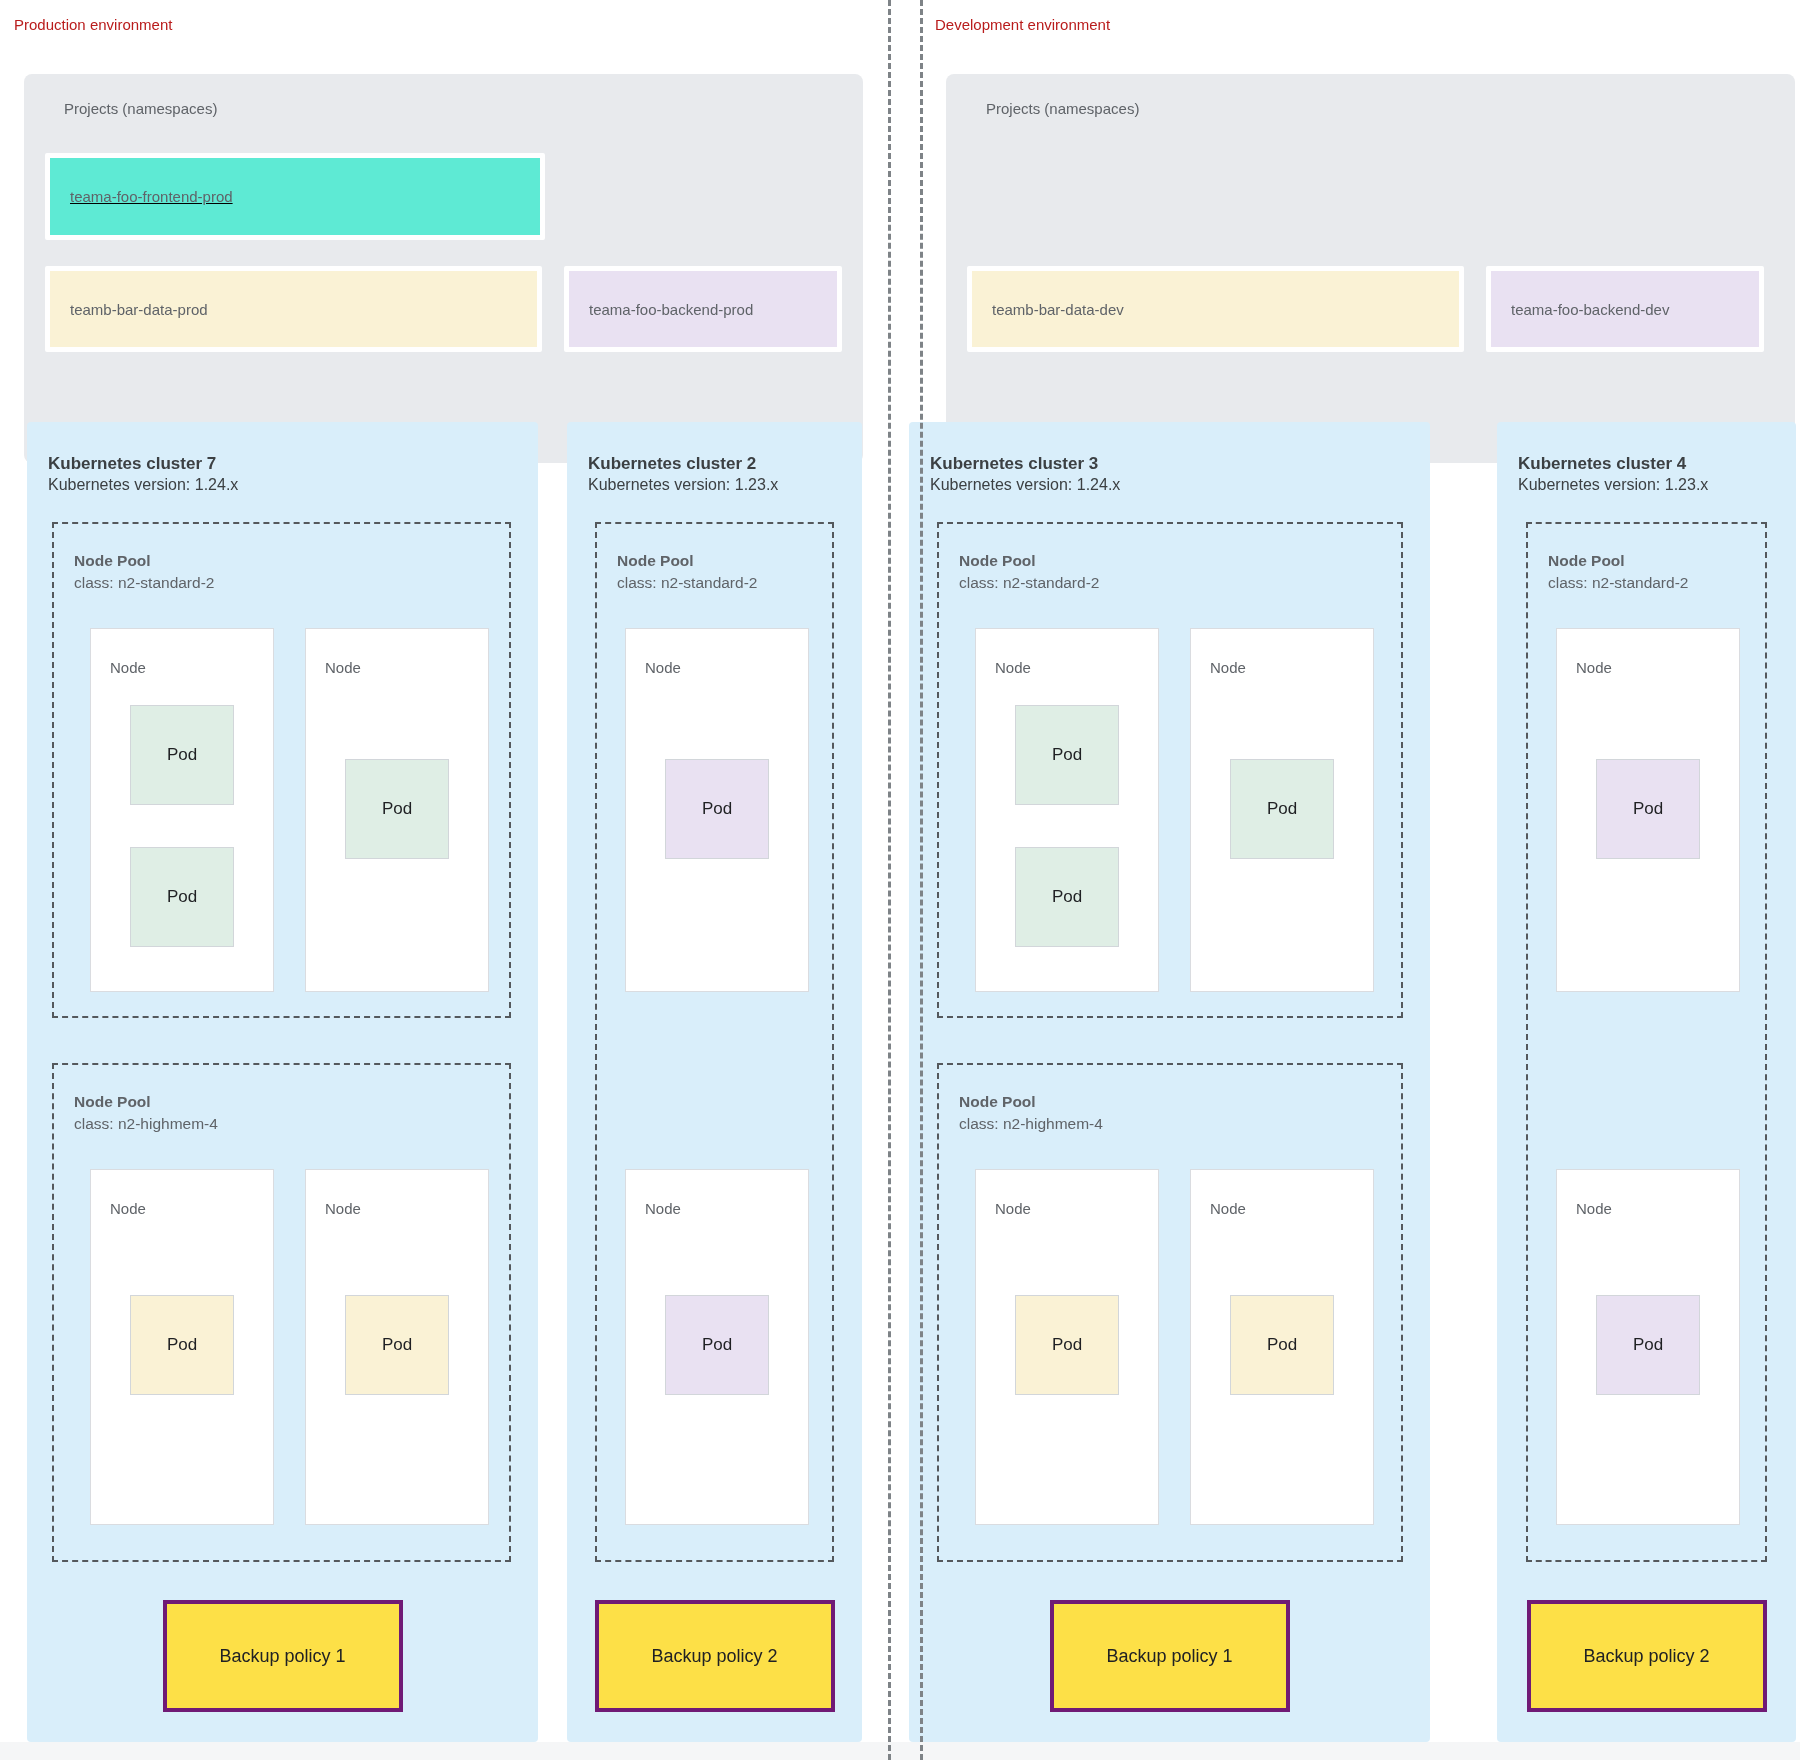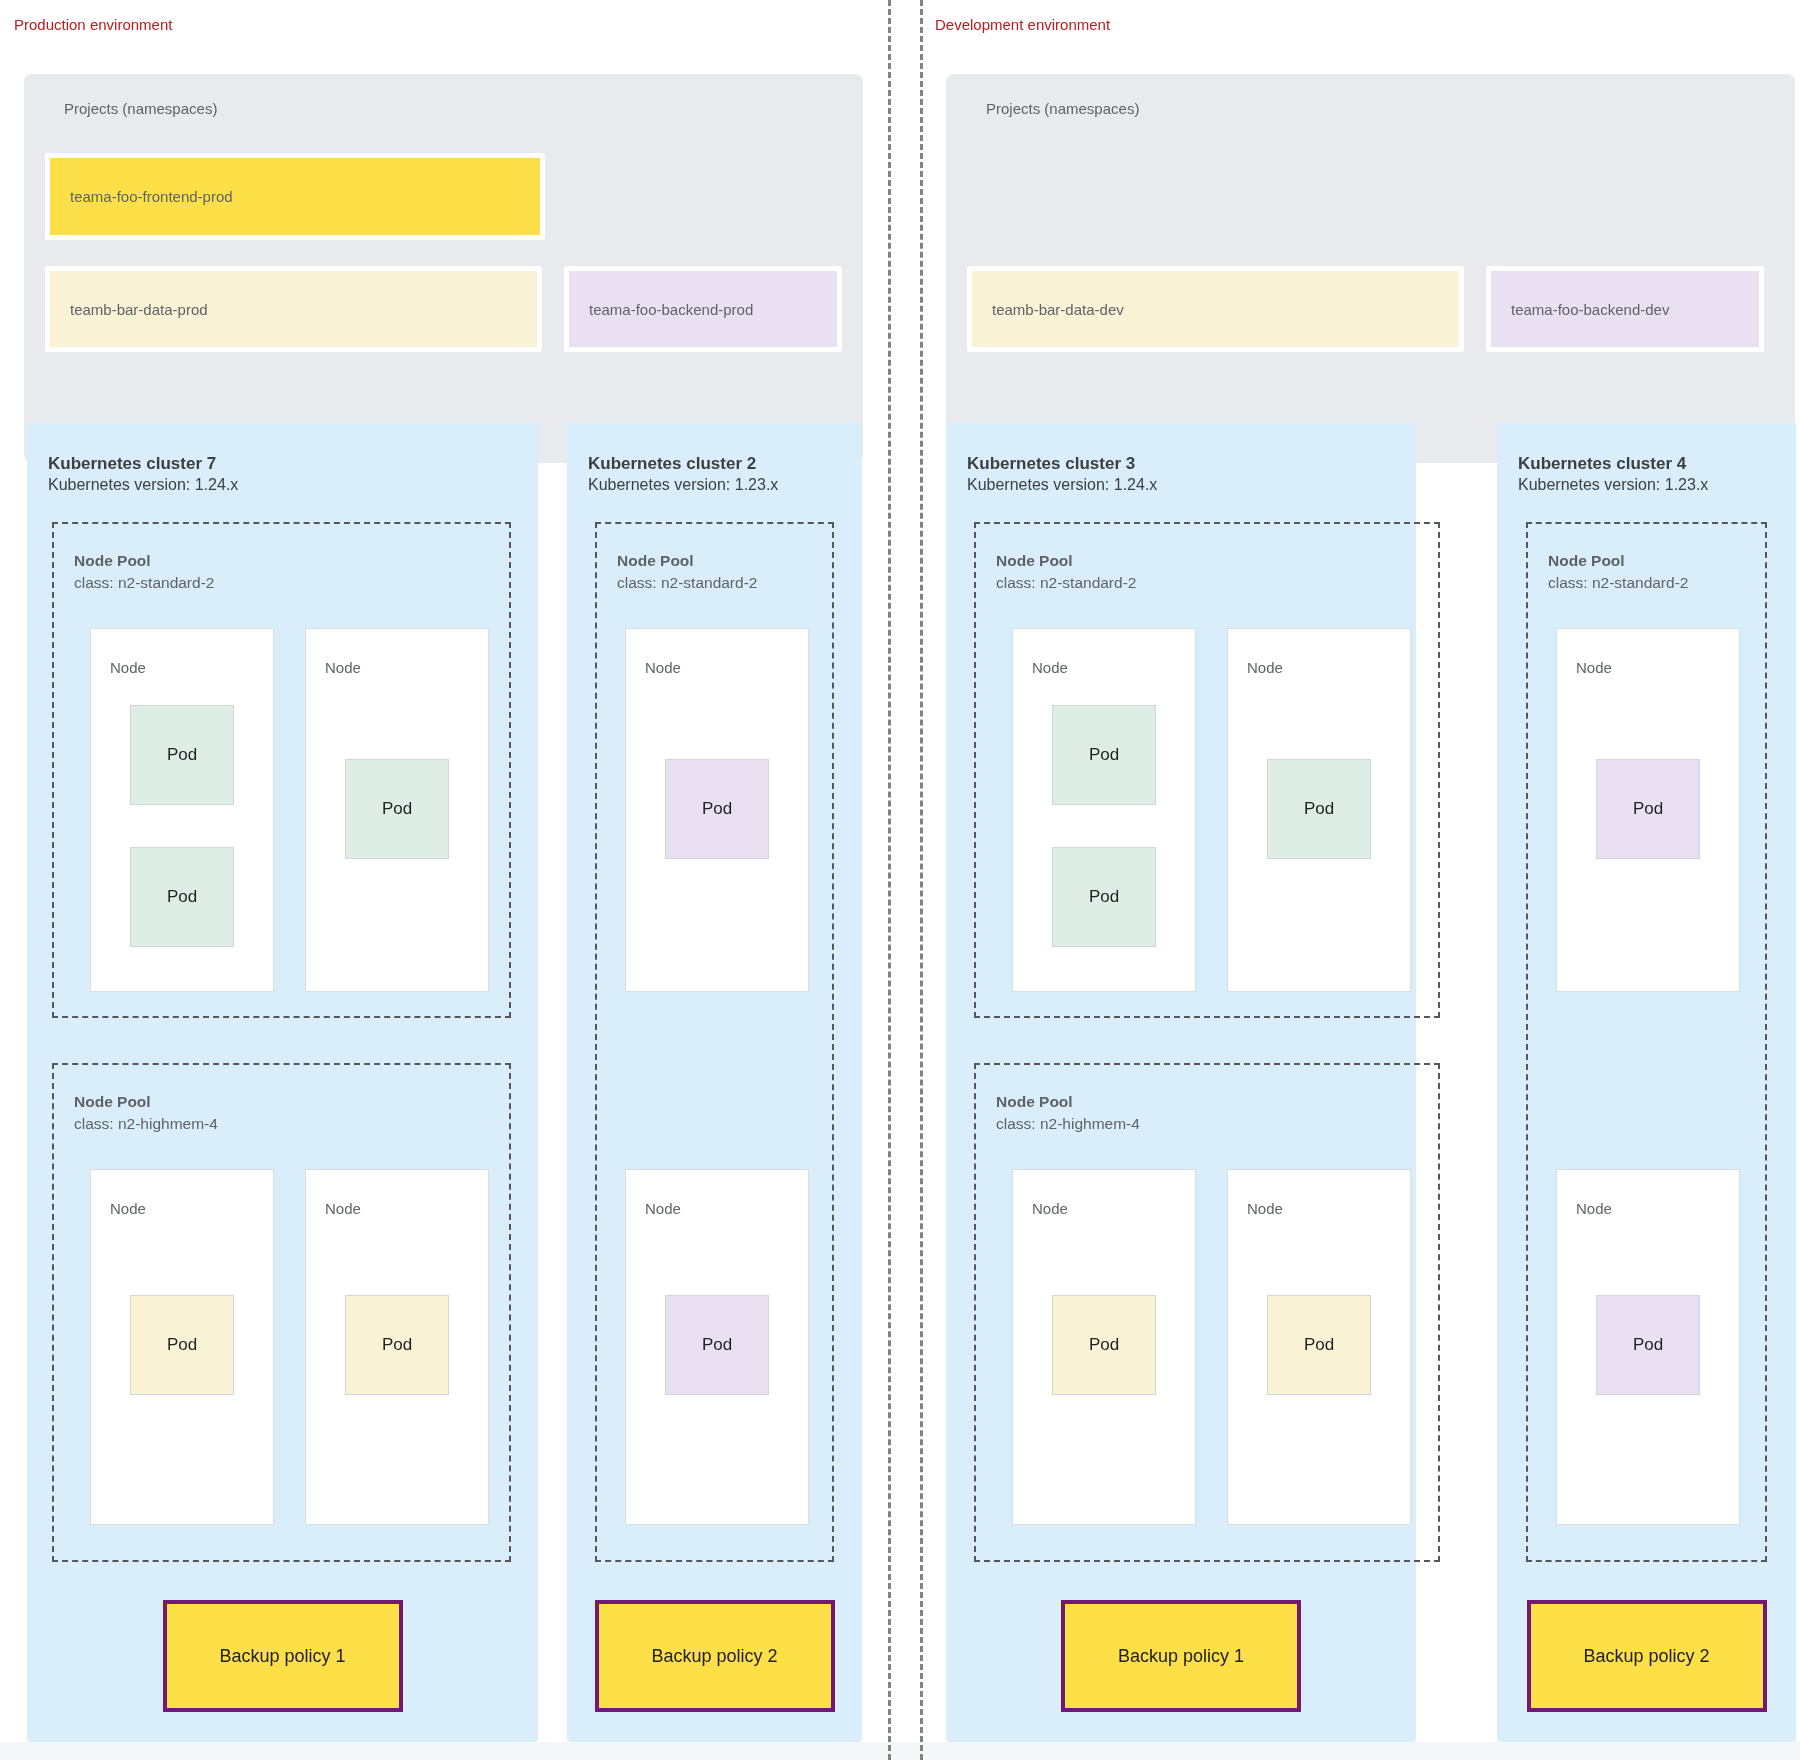--- a/index.html
+++ b/index.html
@@ -16,31 +16,31 @@
 
   .bottom-strip{position:absolute;left:0;top:1742px;width:1800px;height:18px;background:#F5F6F7;z-index:1;}
 
   .projects{position:absolute;top:74px;height:389px;background:#E8EAED;border-radius:8px;z-index:2;}
   #projects-prod{left:24px;width:839px;}
   #projects-dev{left:946px;width:849px;}
   .projects-title{position:absolute;top:26px;left:40px;font-size:15px;color:#5F6368;}
 
   .ns{position:absolute;border:5px solid #ffffff;border-radius:2px;box-sizing:border-box;display:flex;align-items:center;}
   .ns span{padding-left:20px;font-size:15px;color:#5F6368;white-space:nowrap;}
-  .ns.green{background:#fde047;}
+  .ns.green{background:#5eead4;text-decoration:underline;}
   .ns.yellow{background:#FAF2D5;}
   .ns.purple{background:#E9E1F2;text-align:center;}
   .ns-frontend{left:21px;top:79px;width:500px;height:87px;}
   .ns-data{left:21px;top:192px;width:497px;height:86px;}
   .ns-backend{left:540px;top:192px;width:278px;height:86px;}
 
   .cluster{position:absolute;top:422px;height:1320px;background:#D9EEFA;border-radius:4px;z-index:2;}
   #cluster-1{left:27px;width:511px;}
   #cluster-2{left:567px;width:295px;}
-  #cluster-3{left:946px;width:470px;}
+  #cluster-3{left:909px;width:521px;}
   #cluster-4{left:1497px;width:299px;}
 
   .cluster-head{position:absolute;top:31px;left:21px;line-height:21px;white-space:nowrap;}
   .cluster-title{font-size:17px;font-weight:bold;color:#3C4043;}
   .cluster-version{font-size:16px;color:#3C4043;}
 
   .pool{position:absolute;border:2px dashed #54585C;box-sizing:border-box;}
   .pool-tall{left:28px;top:100px;height:1040px;}
   .pool-1{top:100px;height:496px;}
   .pool-2{top:641px;height:499px;}

